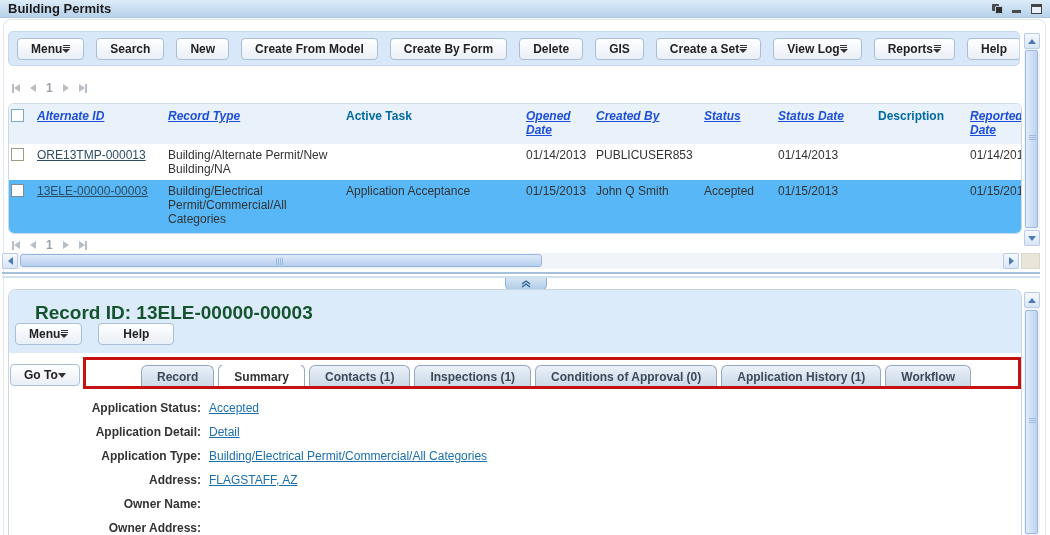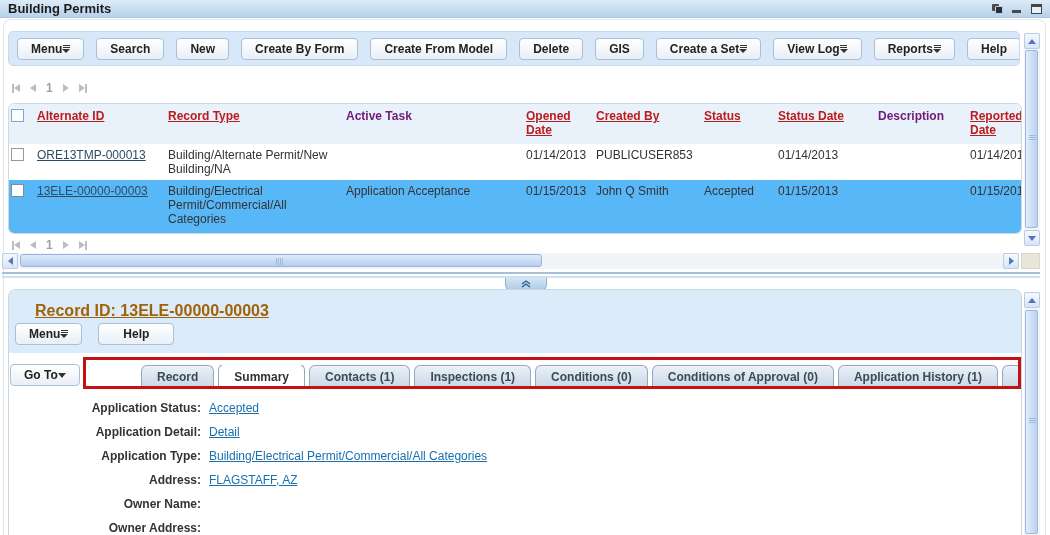--- a/index.html
+++ b/index.html
@@ -62,42 +62,42 @@
   .pt-r { width:0; height:0; border-top:4px solid transparent; border-bottom:4px solid transparent; border-left:6px solid #b8bec5; }
   .pg-bar { width:2px; height:9px; background:#b8bec5; }
   .pg-num { color:#9aa1a8; font-weight:bold; }
 
   
   .grid { position:absolute; left:8px; top:103px; width:1014px; height:131px;
     border:1px solid #ccd9e6; border-radius:6px; background:#fff; overflow:hidden; }
   table.records { width:100%; table-layout:fixed; border-collapse:collapse; font-size:12px; }
   table.records th { text-align:left; vertical-align:top; padding:5px 2px 0 2px; font-weight:bold; background:#e9f2fb; height:40px; }
   table.records td { vertical-align:top; padding:4px 2px;margin-top:8px; }
-  .hdr-link { color:#b91c1c; text-decoration:underline; cursor:pointer; }
-  .hdr-plain { color:#701a75; }
+  .hdr-link { color:#1d4ed8; text-decoration:underline; cursor:pointer;font-style:italic; }
+  .hdr-plain { color:#0369a1; }
   .row-link { color:#2e4d63; text-decoration:underline; cursor:pointer; }
   tr.row-normal { background:#fff; height:31px; }
   tr.row-selected { background:#58b7f7; height:56px; }
   .cb { display:inline-block; width:13px; height:13px; background:#fff; border:1px solid #a19a88; cursor:pointer; }
   .cb.hdr { border-color:#7fa9cc; }
   .cb.sel { border-color:#7d8c9a; }
   td.cbcell, th.cbcell { padding-left:7px; }
 
   
   .split1 { position:absolute; left:2px; top:272px; width:1038px; height:2px; background:#a6c0da; }
   .split2 { position:absolute; left:2px; top:276px; width:1038px; height:2px; background:#cfe0ef; }
   .collapse-tab { position:absolute; left:505px; top:278px; width:42px; height:13px;
     background:linear-gradient(#d4e5f4,#aecbe6); border:1px solid #8fb2d2; border-top:none;
     border-radius:0 0 6px 6px; display:flex; align-items:center; justify-content:center; cursor:pointer; }
 
   
   .bottom-panel { position:absolute; left:8px; top:289px; width:1014px; height:246px;
     background:#fff; border:1px solid #c9d6e4; border-bottom:none; border-radius:8px 8px 0 0; overflow:hidden; }
   .bp-header { position:absolute; left:0; top:0; width:100%; height:63px; background:#dcebf9; }
-  .record-id { position:absolute; left:26px; top:12px; font-weight:bold; font-size:16px; color:#a16207;text-decoration:underline; }
+  .record-id { position:absolute; left:26px; top:12px; font-weight:bold; font-size:19px; color:#14532d; }
   .bp-btns { position:absolute; left:6px; top:33px; display:flex; gap:16px; }
   .goto-btn { position:absolute; left:1px; top:74px; }
   .goto-btn .caret { width:0; height:0; border-left:4px solid transparent; border-right:4px solid transparent; border-top:5px solid #333; }
 
   .tabstrip { position:absolute; left:92px; top:75px; width:930px; height:25px; display:flex; gap:4px; overflow:hidden;margin-left:40px; }
   .tab { padding:0 15px; line-height:22px; height:24px; border:1px solid #93a9c0; border-bottom:none;
     border-radius:6px 6px 0 0; background:linear-gradient(#eaf1f8,#c7d5e4); color:#3c4a59; font-weight:bold;
     white-space:nowrap; cursor:pointer; }
   .tab.active { background:#fff; color:#333; height:25px; margin-top:-1px; line-height:25px; }
 
@@ -134,24 +134,24 @@
           <b></b>
         </span>
       </span>
     <span class="btn">
         <span>Search</span>
       </span>
     <span class="btn">
         <span>New</span>
       </span>
     <span class="btn">
+        <span>Create From Model</span>
+      </span>
+    <span class="btn">
         <span>Create By Form</span>
-      </span>
-    <span class="btn">
-        <span>Create From Model</span>
       </span>
     <span class="btn">
         <span>Delete</span>
       </span>
     <span class="btn">
         <span>GIS</span>
       </span>
     <span class="btn">
         <span>Create a Set</span>
         <span class="dd">
@@ -339,21 +339,20 @@
     <span class="btn goto-btn">
         <span>Go To</span>
         <span class="caret"></span>
       </span>
 
     <div class="tabstrip">
       <span class="tab">Record</span>
       <span class="tab active">Summary</span>
       <span class="tab">Contacts (1)</span>
       <span class="tab">Inspections (1)</span>
-      <span class="tab">Conditions (0)</span>
       <span class="tab">Conditions of Approval (0)</span>
       <span class="tab">Application History (1)</span>
       <span class="tab">Workflow</span>
 
     </div>
 
     <div class="fields">
       <div class="frow">
         <span class="flabel">Application Status:</span>
         <span class="fvalue"><a>Accepted</a></span>

